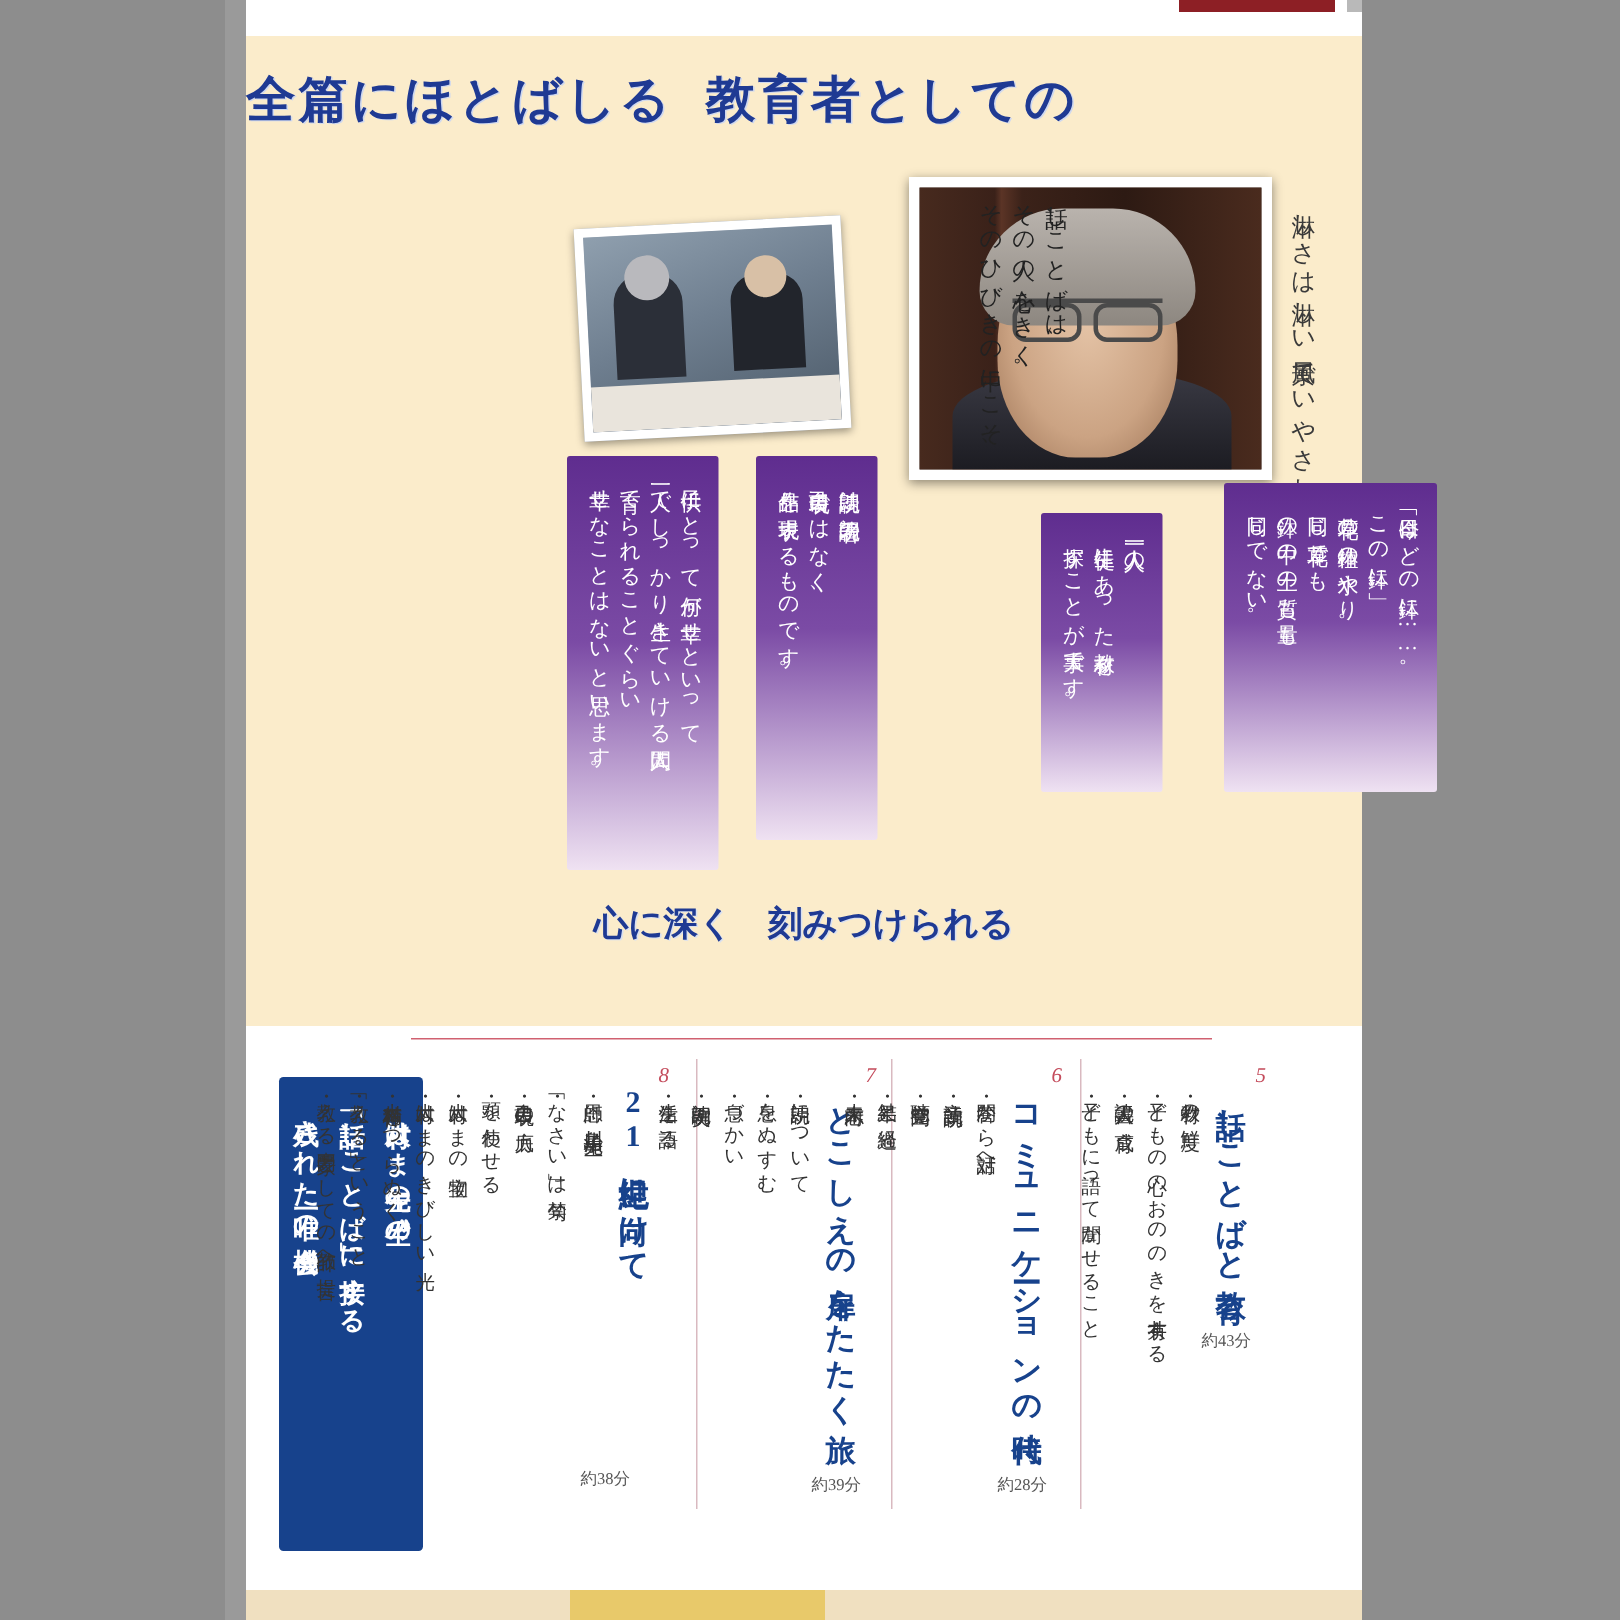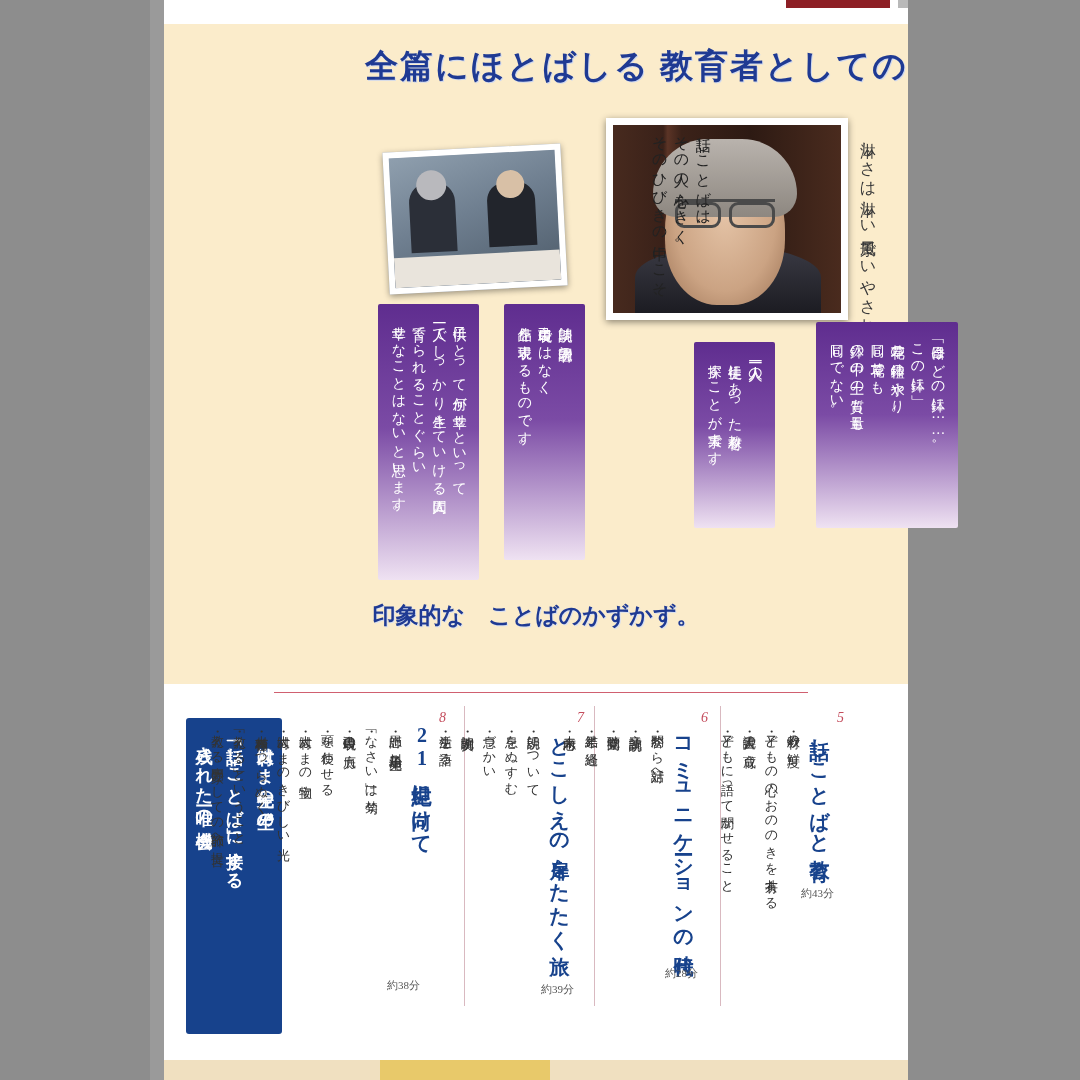--- a/index.html
+++ b/index.html
@@ -24,24 +24,24 @@
   
   .sheet{
     position:absolute;left:164px;top:8px;width:744px;height:1055px;
     background:#ffffff;
   }
   .cream{
     position:absolute;left:0;top:16px;width:744px;height:660px;
     background:#fbeccb;
   }
   .headline{
-    position:absolute;top:36px;left:0;width:744px;text-align:right;
+    position:absolute;top:36px;left:0;width:744px;text-align:left;
     color:#1f3a93;font-weight:bold;font-size:33px;letter-spacing:2px;
     text-shadow:1px 1px 0 #cfd8ef;
-    font-family:Liberation Serif, serif;
+    font-family:Liberation Mono, monospace;
   }
   .photo-main{
     position:absolute;left:442px;top:110px;width:228px;height:188px;
     border:7px solid #ffffff;box-shadow:0 2px 7px rgba(0,0,0,.45);
     background:#3a2218;overflow:hidden;
   }
   .photo-main .bg{position:absolute;inset:0;background:
      linear-gradient(90deg,#472a1e 0%,#3a2119 22%,#5b3426 24%,#3b2219 30%,#2d1a13 60%,#4a2b1e 100%);}
   .photo-main .face{
     position:absolute;left:52px;top:30px;width:120px;height:150px;border-radius:52% 52% 45% 45%;
@@ -185,21 +185,21 @@
     <div class="gradbox gb-d">
       <div class="v">「今日はどの鉢に……。
 この鉢に」
 草花の鉢植の水やり。
 同じ草花でも
 鉢の中の土の質も量も
 同じでない。</div>
     </div>
 
     <div class="subhead">
-      <div>印象的な　ことばのかずかず。</div>
+      <div>心に深く　刻みつけられる</div>
     </div>
 
     <div class="lower">
       <div class="rule"></div>
 
       <div class="badge">
         <div class="v">大村はま先生の〝生〞の
 「話しことば」に接する
 残された唯一の機会</div>
       </div>
@@ -279,21 +279,21 @@
         </div>
         <div class="sec-items" style="position:absolute;right:90px;top:14px;">
           <div class="v">・聴覚空間</div>
         </div>
         <div class="sec-items" style="position:absolute;right:112px;top:14px;">
           <div class="v">・結果と経過</div>
         </div>
         <div class="sec-items" style="position:absolute;right:134px;top:14px;">
           <div class="v">・未来志向</div>
         </div>
-        <div class="sec-time" style="right:16px;top:256px;">約28分</div>
+        <div class="sec-time" style="right:16px;top:272px;">約28分</div>
       </div>
 
       <div class="section" style="left:566px;width:120px;height:300px;">
         <div class="sec-num" style="right:6px;">5</div>
         <div class="sec-title" style="position:absolute;right:16px;top:14px;">
           <div class="v">話しことばと教育</div>
         </div>
         <div class="sec-items" style="position:absolute;right:46px;top:14px;">
           <div class="v">・教材の鮮度</div>
         </div>

